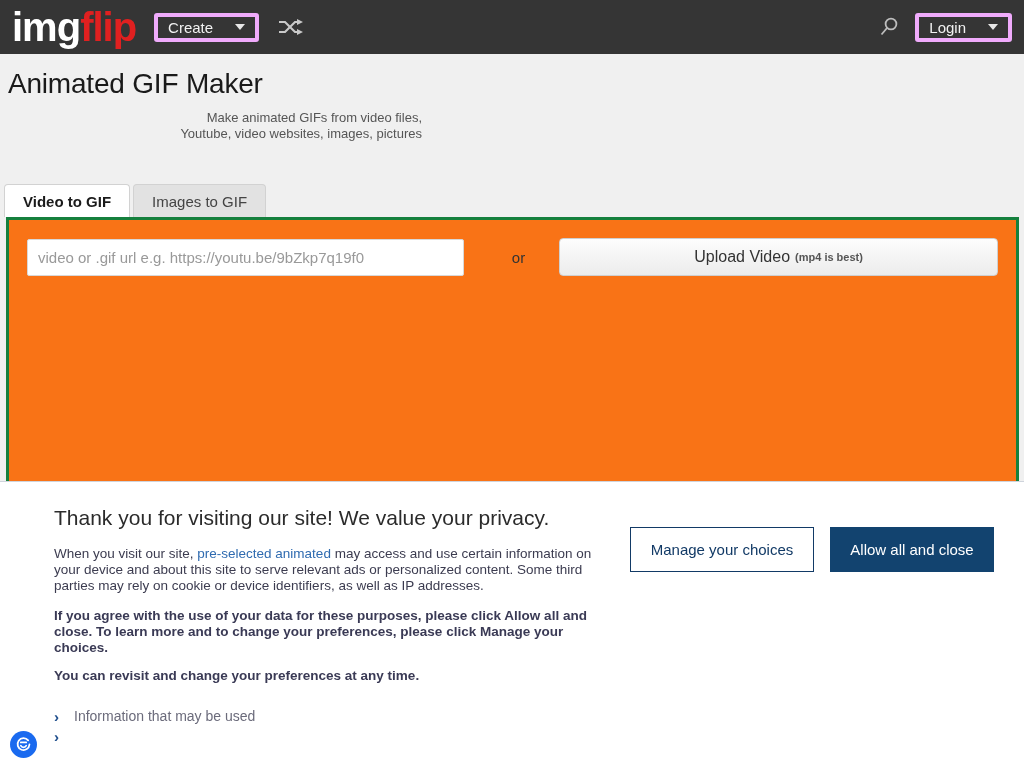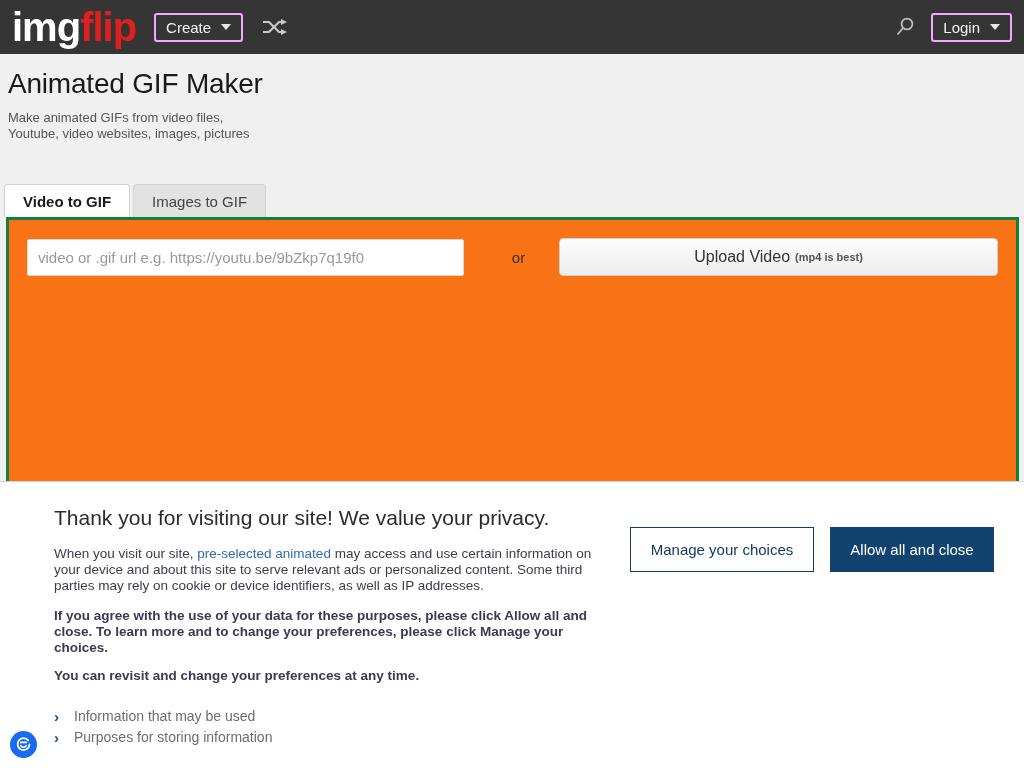--- a/index.html
+++ b/index.html
@@ -26,27 +26,27 @@
     line-height: 1;
     user-select: none;
   }
   .logo .img { color: #ffffff; }
   .logo .flip { color: #e02020; }
 
   .nav-btn {
     margin-left: 18px;
     height: 29px;
     padding: 0 10px;
-    border: 2px solid #f0abfc;
+    border: 4px solid #f0abfc;
     border-radius: 3px;
     background: transparent;
     color: #f2f2f2;
     font-size: 15px;
     font-family: "Liberation Sans", sans-serif;
-    display: flex; align-items: center; gap: 10px;
+    display: flex; align-items: center; gap: 22px;
     cursor: pointer;
   }
   .caret {
     width: 0; height: 0;
     border-left: 5px solid transparent;
     border-right: 5px solid transparent;
     border-top: 6px solid #e8e8e8;
     display: inline-block;
   }
   .shuffle-icon {
@@ -72,20 +72,21 @@
     font-weight: normal;
     color: #1a1a1a;
     letter-spacing: -0.2px;
   }
   .page-sub {
     padding: 10px 0 0 6px;
     font-size: 13px;
     line-height: 16px;
     color: #555;
     max-width: 420px;
+    text-align: right;
   }
 
   
   .tabs {
     position: absolute; top: 184px; left: 4px;
     display: flex; align-items: flex-end;
     height: 33px;
     z-index: 3;
   }
   .tab {
@@ -318,21 +319,20 @@
 
       <div class="privacy-strong">If you agree with the use of your data for these purposes, please click Allow all and close. To learn more and to change your preferences, please click Manage your choices.</div>
       <div class="privacy-strong single">You can revisit and change your preferences at any time.</div>
 
       <div class="disclosure">
         <span class="chev">›</span>
         <span class="disclosure-label">Information that may be used</span>
       </div>
       <div class="disclosure">
         <span class="chev">›</span>
-        <span class="disclosure-label">Purposes for storing information</span>
       </div>
     </div>
 
     <div class="privacy-actions">
       <button class="btn-manage">Manage your choices</button>
       <button class="btn-allow">Allow all and close</button>
     </div>
 
   </div>
 </div>

